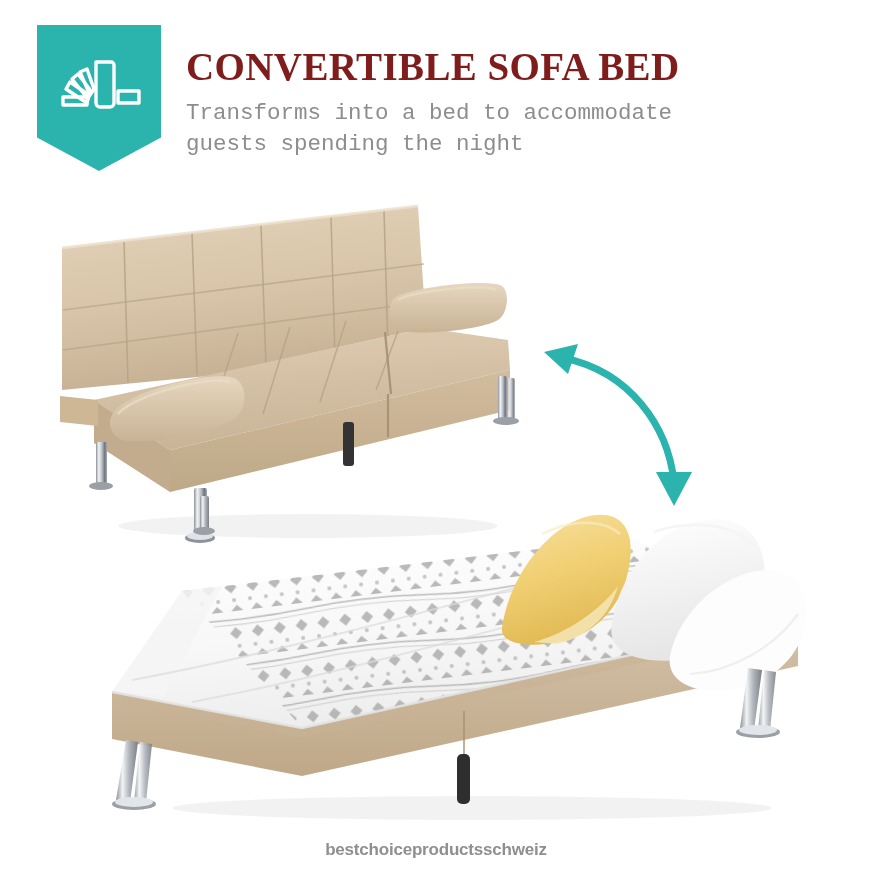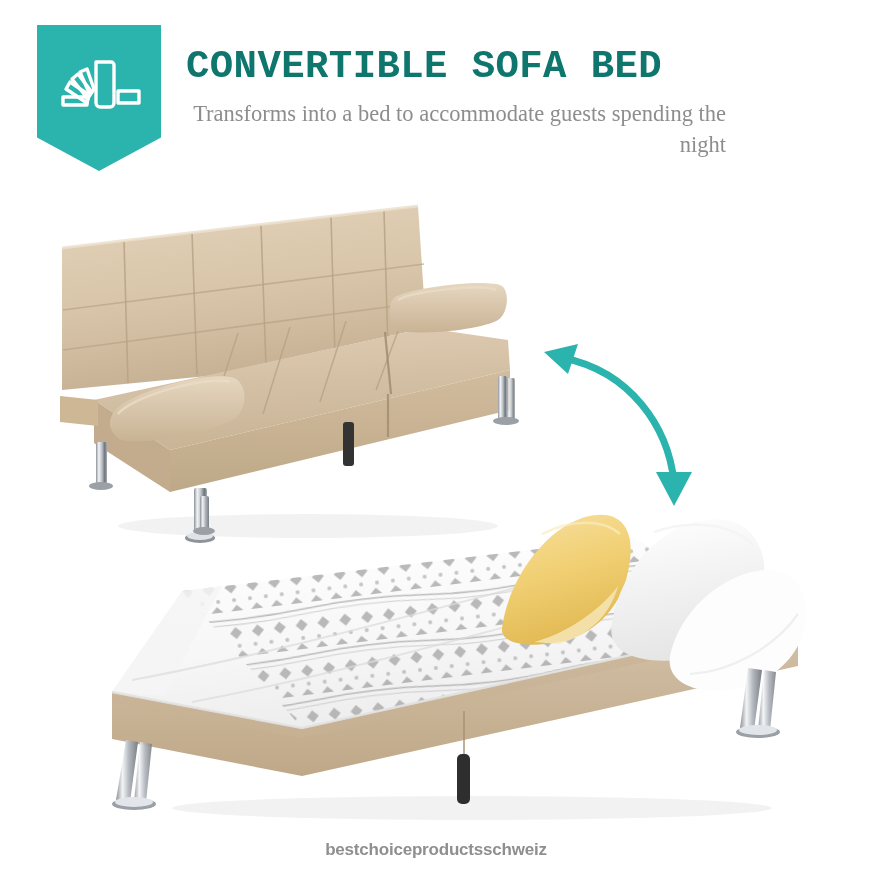--- a/index.html
+++ b/index.html
@@ -51,33 +51,32 @@
     left: 186px;
     top: 44px;
     width: 660px;
   }
   #main-title {
     margin: 0;
     font-size: 39px;
     line-height: 46px;
     letter-spacing: 0.4px;
     font-weight: 700;
-    color: #0f766e;
+    color: #7f1d1d;
     white-space: nowrap;
-    font-family: Liberation Mono, monospace;
+    font-family: Liberation Serif, serif;
   }
   #subtitle {
     margin: 8px 0 0 0;
     font-size: 22.5px;
     line-height: 31px;
     font-weight: 400;
     color: #8d8d8d;
     max-width: 540px;
-    font-family: Liberation Serif, serif;
-    text-align: right;
+    font-family: Liberation Mono, monospace;
   }
 
   
   #stage {
     position: absolute;
     left: 0; top: 186px;
     width: 872px;
     height: 640px;
   }
 

